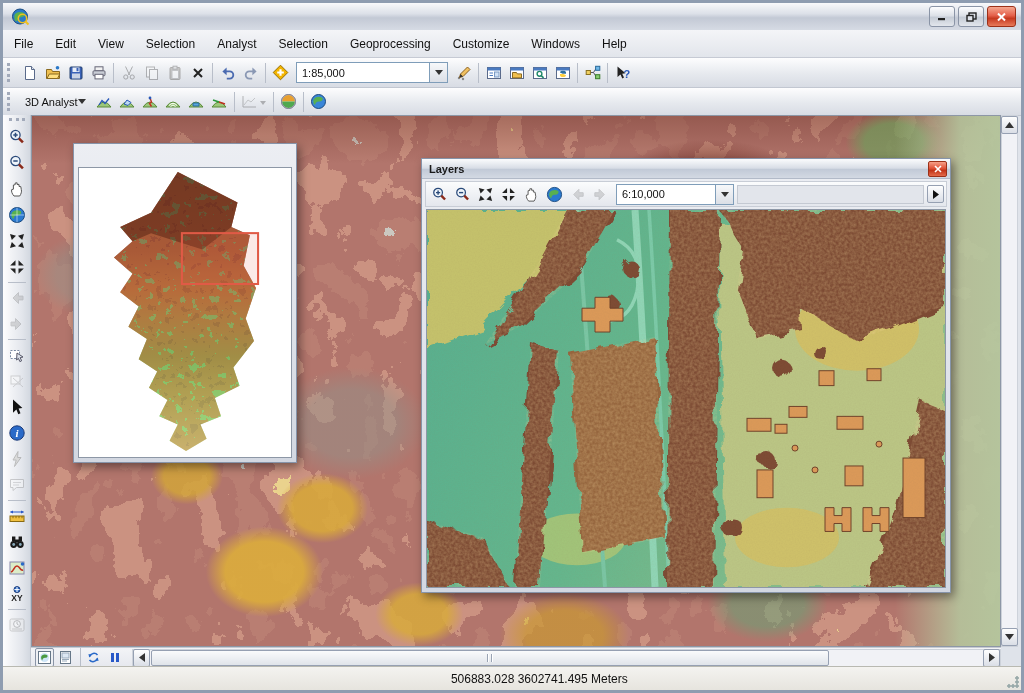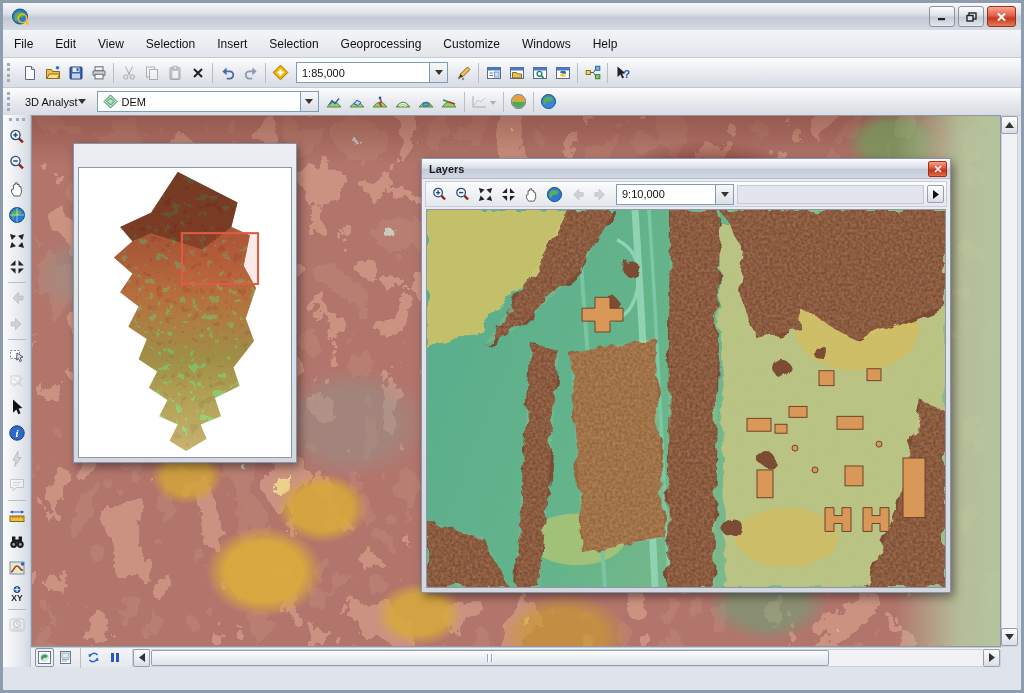--- a/index.html
+++ b/index.html
@@ -136,21 +136,21 @@
           </svg>
         </div>
     </div>
   </div>
 
   <div class="menubar">
     <span class="menu-item">File</span>
     <span class="menu-item">Edit</span>
     <span class="menu-item">View</span>
     <span class="menu-item">Selection</span>
-    <span class="menu-item">Insert</span>
+    <span class="menu-item">Analyst</span>
     <span class="menu-item">Selection</span>
     <span class="menu-item">Geoprocessing</span>
     <span class="menu-item">Customize</span>
     <span class="menu-item">Windows</span>
     <span class="menu-item">Help</span>
   </div>
 
   <div class="toolbar tb1">
     <span class="grip"></span>
     <span class="tb">
@@ -290,30 +290,20 @@
         </svg>
       </span>
   </div>
 
   <div class="toolbar tb2">
     <span class="grip"></span>
     <span class="ddlabel">
         <span>3D Analyst</span>
         <span class="caret"></span>
       </span>
-    <div class="combo" style="width:222px;margin:0 4px;">
-      <svg width="15" height="15" viewBox="0 0 15 15" style="margin-right:4px;">
-          <polygon points="7.5,1 14,7.5 7.5,14 1,7.5" fill="#bfe0c8" stroke="#2a8a5a"></polygon>
-          <polygon points="7.5,4 11,7.5 7.5,11 4,7.5" fill="none" stroke="#2a8a5a"></polygon>
-        </svg>
-      <span class="val">DEM</span>
-      <span class="dropbtn">
-          <span class="caret"></span>
-        </span>
-    </div>
     <span class="tb">
         <svg width="16" height="16" viewBox="0 0 16 16">
           <path d="M1 13Q8 3 15 13z" fill="#9cc87a" stroke="#5a8a3a"></path>
           <path d="M3 11l3-4.5 3 3 4-5" stroke="#2858b8" fill="none" stroke-width="1.3"></path>
         </svg>
       </span>
     <span class="tb">
         <svg width="16" height="16" viewBox="0 0 16 16">
           <path d="M1 13Q8 3 15 13z" fill="#9cc87a" stroke="#5a8a3a"></path>
           <polygon points="5,10 8,6 12,8.5 9,11.5" fill="#bcd8f4" stroke="#2858b8"></polygon>
@@ -580,20 +570,24 @@
         </span>
       <span class="htrough"></span>
       <span class="scrbtn">
           <svg width="6" height="9" viewBox="0 0 6 9">
             <polygon points="6,4.5 0,0 0,9" fill="#333"></polygon>
           </svg>
         </span>
     </div>
   </div>
 
+  <div class="statusbar">
+    <span class="coords">506883.028  3602741.495 Meters</span>
+    <span class="sizegrip"></span>
+  </div>
 
   <div class="float ovwin">
     <div class="ovbody">
       <svg width="100%" height="100%" viewBox="0 0 206 284" preserveAspectRatio="none">
         <defs>
           <linearGradient id="ov-g" x1="0" y1="0" x2="0" y2="1">
             <stop offset="0" stop-color="#5e2014"></stop>
               <stop offset="0.28" stop-color="#7a2a18"></stop>
             <stop offset="0.42" stop-color="#9a5020"></stop>
               <stop offset="0.52" stop-color="#88742c"></stop>
@@ -679,21 +673,21 @@
           <svg width="17" height="17" viewBox="0 0 18 18">
             <path d="M10.5 3.5L5 9l5.5 5.5v-3.6h4.5V7.1h-4.5z" fill="#9aa4b4" stroke="#7a84a0"></path>
           </svg>
         </span>
       <span class="tb disabled">
           <svg width="17" height="17" viewBox="0 0 18 18">
             <path d="M7.5 3.5L13 9l-5.5 5.5v-3.6H3V7.1h4.5z" fill="#9aa4b4" stroke="#7a84a0"></path>
           </svg>
         </span>
       <div class="combo" style="width:118px;margin-left:4px;">
-        <span class="val">9:10,000</span>
+        <span class="val">6:10,000</span>
         <span class="dropbtn">
             <span class="caret"></span>
           </span>
       </div>
       <span class="vwstrip"></span>
       <span class="scrbtn">
           <svg width="6" height="9" viewBox="0 0 6 9">
             <polygon points="6,4.5 0,0 0,9" fill="#111"></polygon>
           </svg>
         </span>

